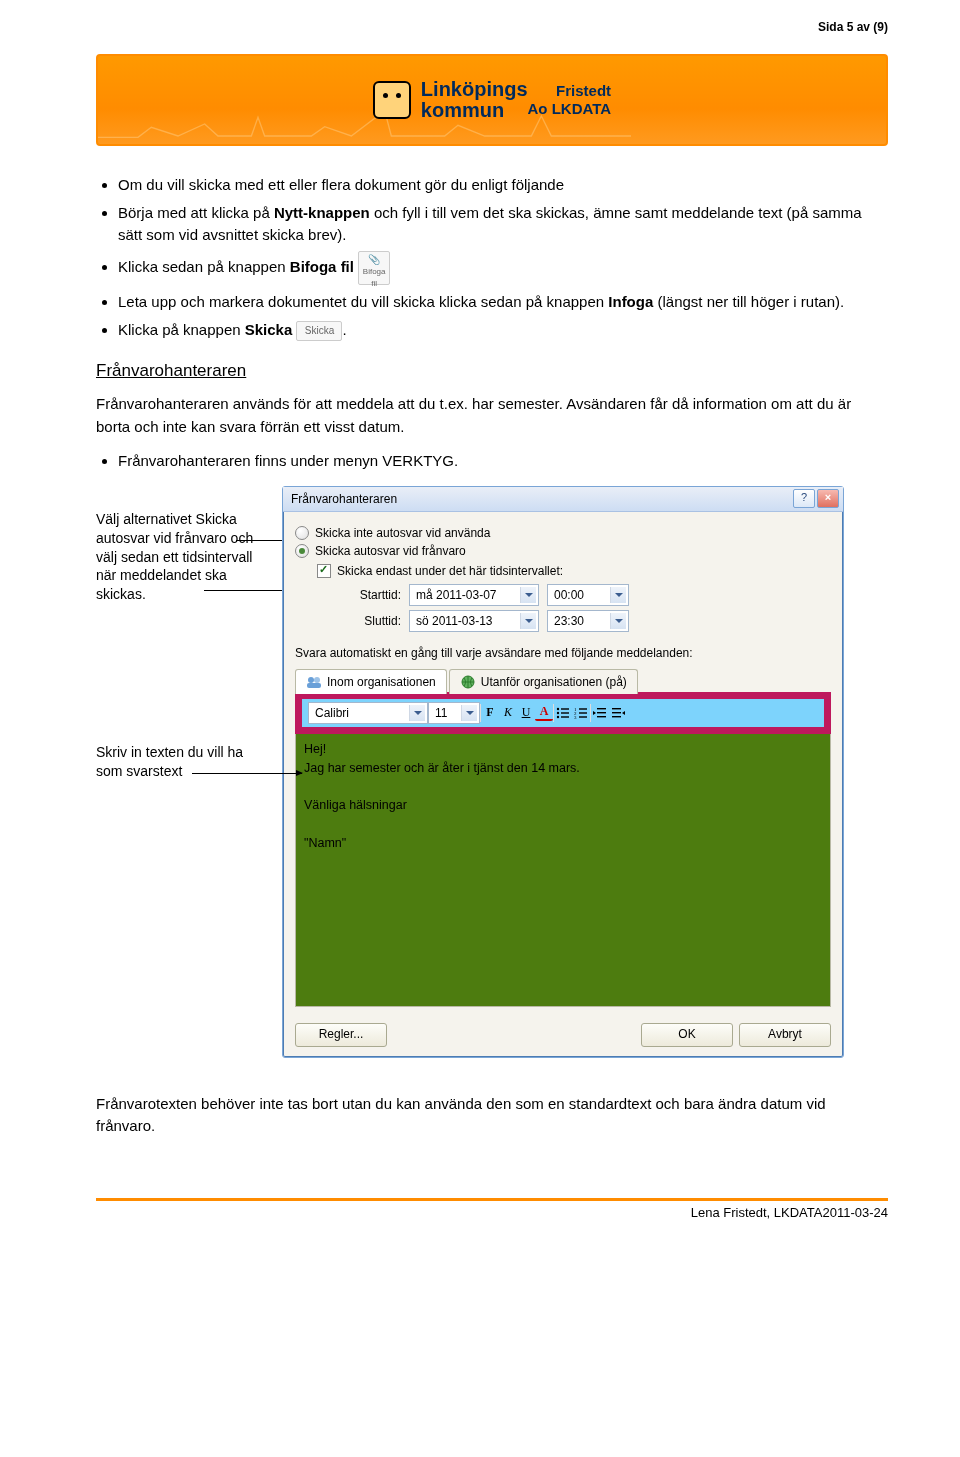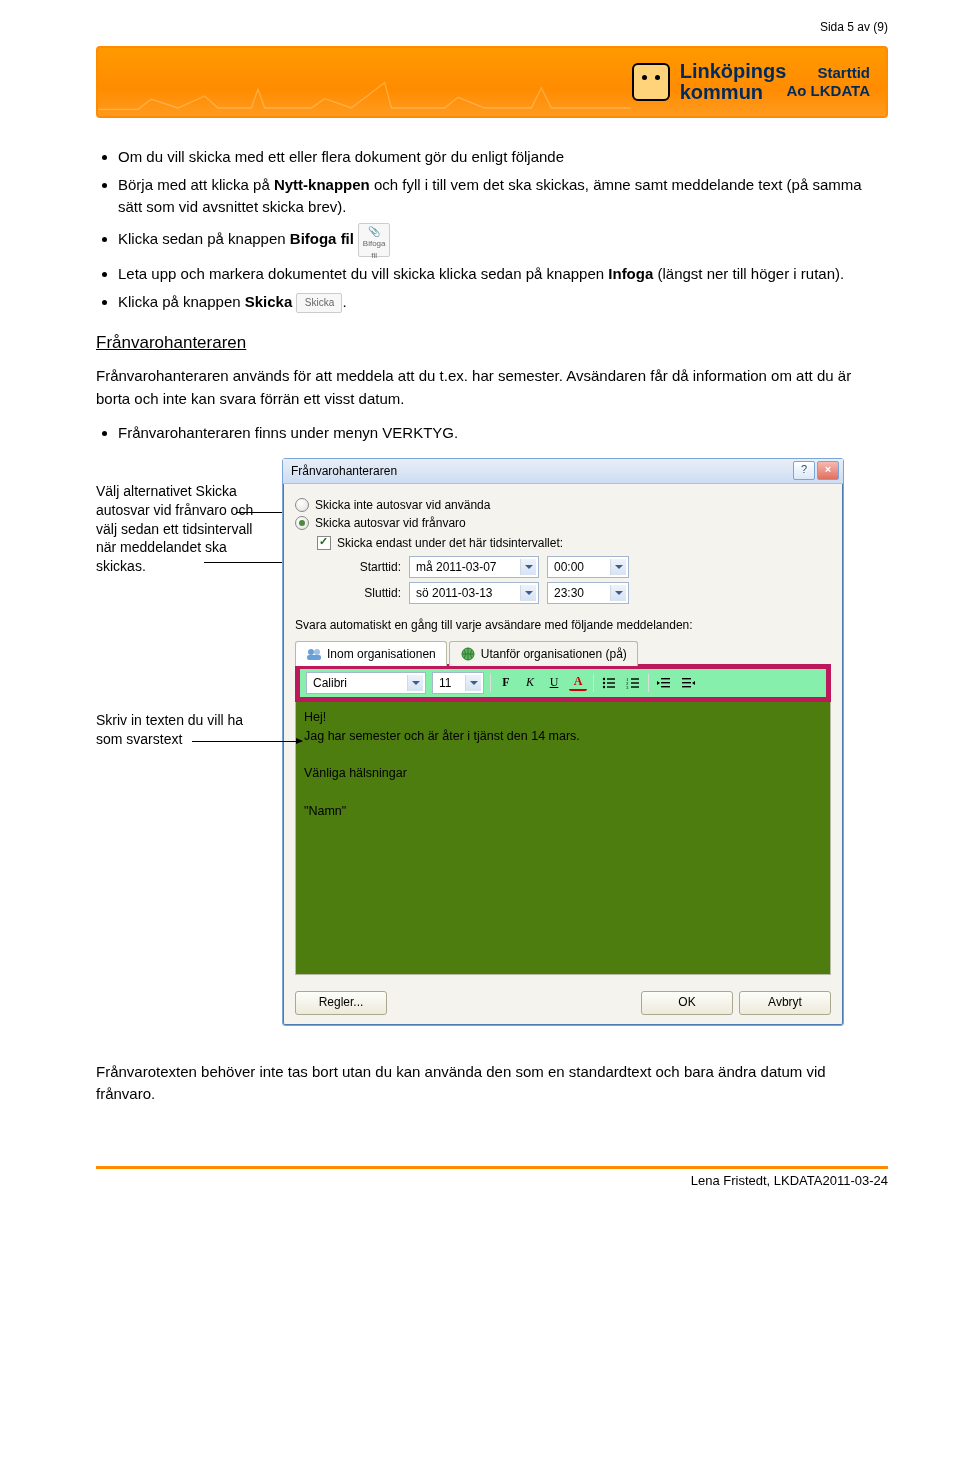--- a/index.html
+++ b/index.html
@@ -12,32 +12,33 @@
     width: 960px;
   }
   .page {
     padding: 20px 72px 20px 96px;
     box-sizing: border-box;
     width: 960px;
   }
   .page-num {
     text-align: right;
     font-size: 12px;
-    margin-bottom: 12px;
+    margin-bottom: 20px;
+    font-weight: bold;
   }
   .banner {
     border: 2px solid #ff8c00;
     border-radius: 4px;
     background: linear-gradient(#ff9900, #ff8c00 60%, #ff9a1f);
-    height: 72px;
+    height: 92px;
     position: relative;
     overflow: hidden;
     display: flex;
     align-items: center;
-    justify-content: flex-end;
+    justify-content: center;
     padding: 0 16px;
     box-sizing: border-box;
     margin-bottom: 28px;
   }
   .banner-left {
     display: flex;
     align-items: center;
     gap: 10px;
   }
   .lion {
@@ -293,26 +294,25 @@
   }
   .tab.active {
     background: #fff;
     z-index: 2;
   }
   .tab .ticon {
     width: 16px; height: 16px;
   }
 
   .toolbar {
-    border: 5px solid #be185d;
-    background: #86efac;
+    border: 7px solid #be185d;
+    background: #7dd3fc;
     padding: 3px 6px;
     display: flex;
     align-items: center;
-    gap: 6px;
   }
   .toolbar .dropdown.font { width: 110px; }
   .toolbar .dropdown.size { width: 42px; }
   .tbsep { width:1px; height:18px; background:#ddd; }
   .tb-btn {
     width: 18px; height: 18px;
     display: flex;
     align-items: center;
     justify-content: center;
     font-size: 12px;
@@ -386,21 +386,21 @@
       <polyline points="0,50 60,50 80,35 120,48 160,30 180,48 230,48 240,20 250,48 320,48 340,34 380,48 430,10 440,48 520,48 540,32 580,48 650,48 665,18 680,48 800,48" fill="none" stroke="#ffe3b0" stroke-width="2"></polyline>
     </svg>
     <div class="banner-left">
       <div class="lion"></div>
       <div class="banner-title">
         <div>Linköpings</div>
         <div>kommun</div>
       </div>
     </div>
     <div class="banner-right">
-      <div>Starttid</div>
+      <div>Fristedt</div>
       <div>Ao LKDATA</div>
     </div>
   </div>
 
   <ul class="bullets">
     <li>Om du vill skicka med ett eller flera dokument gör du enligt följande</li>
     <li>
       <span>Börja med att klicka på </span><b>Nytt-knappen</b><span> och fyll i till vem det ska skickas, ämne samt meddelande text (på samma sätt som vid avsnittet skicka brev).</span>
     </li>
     <li>

